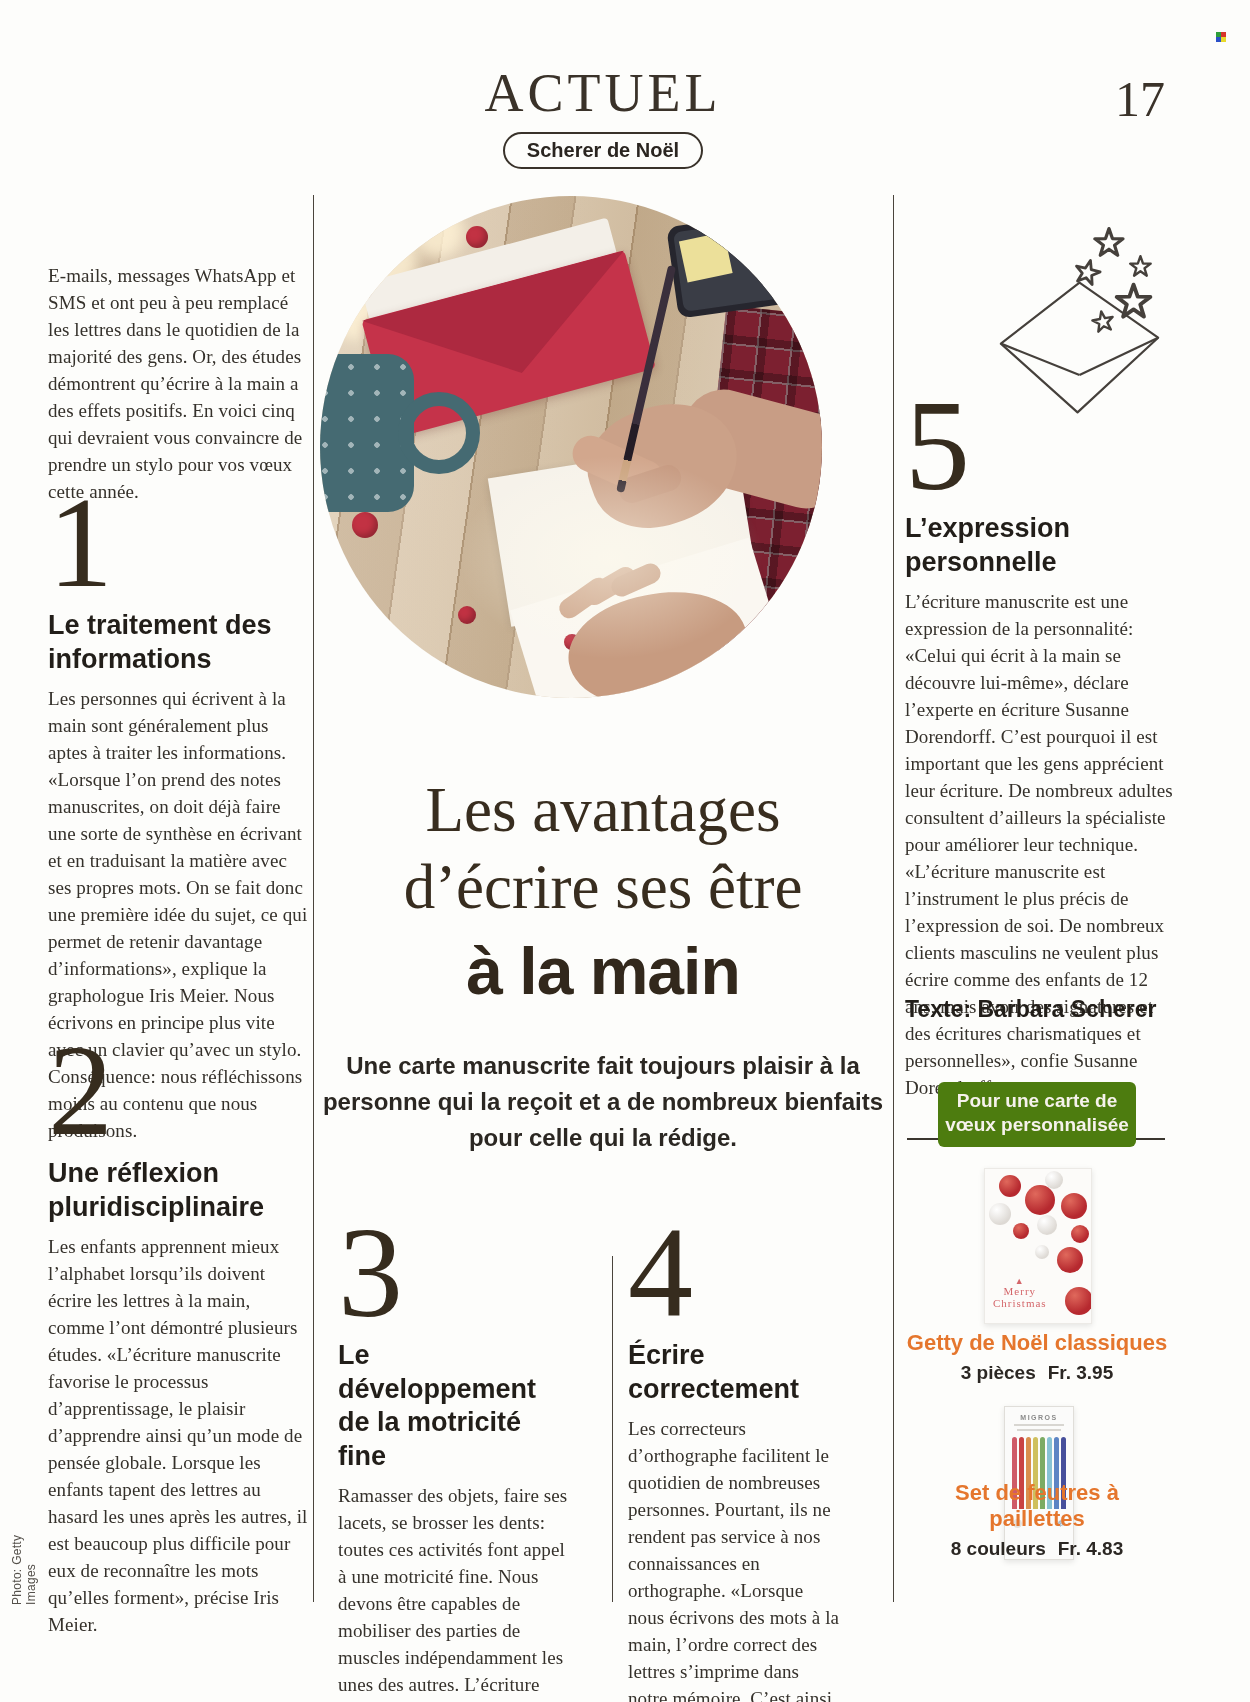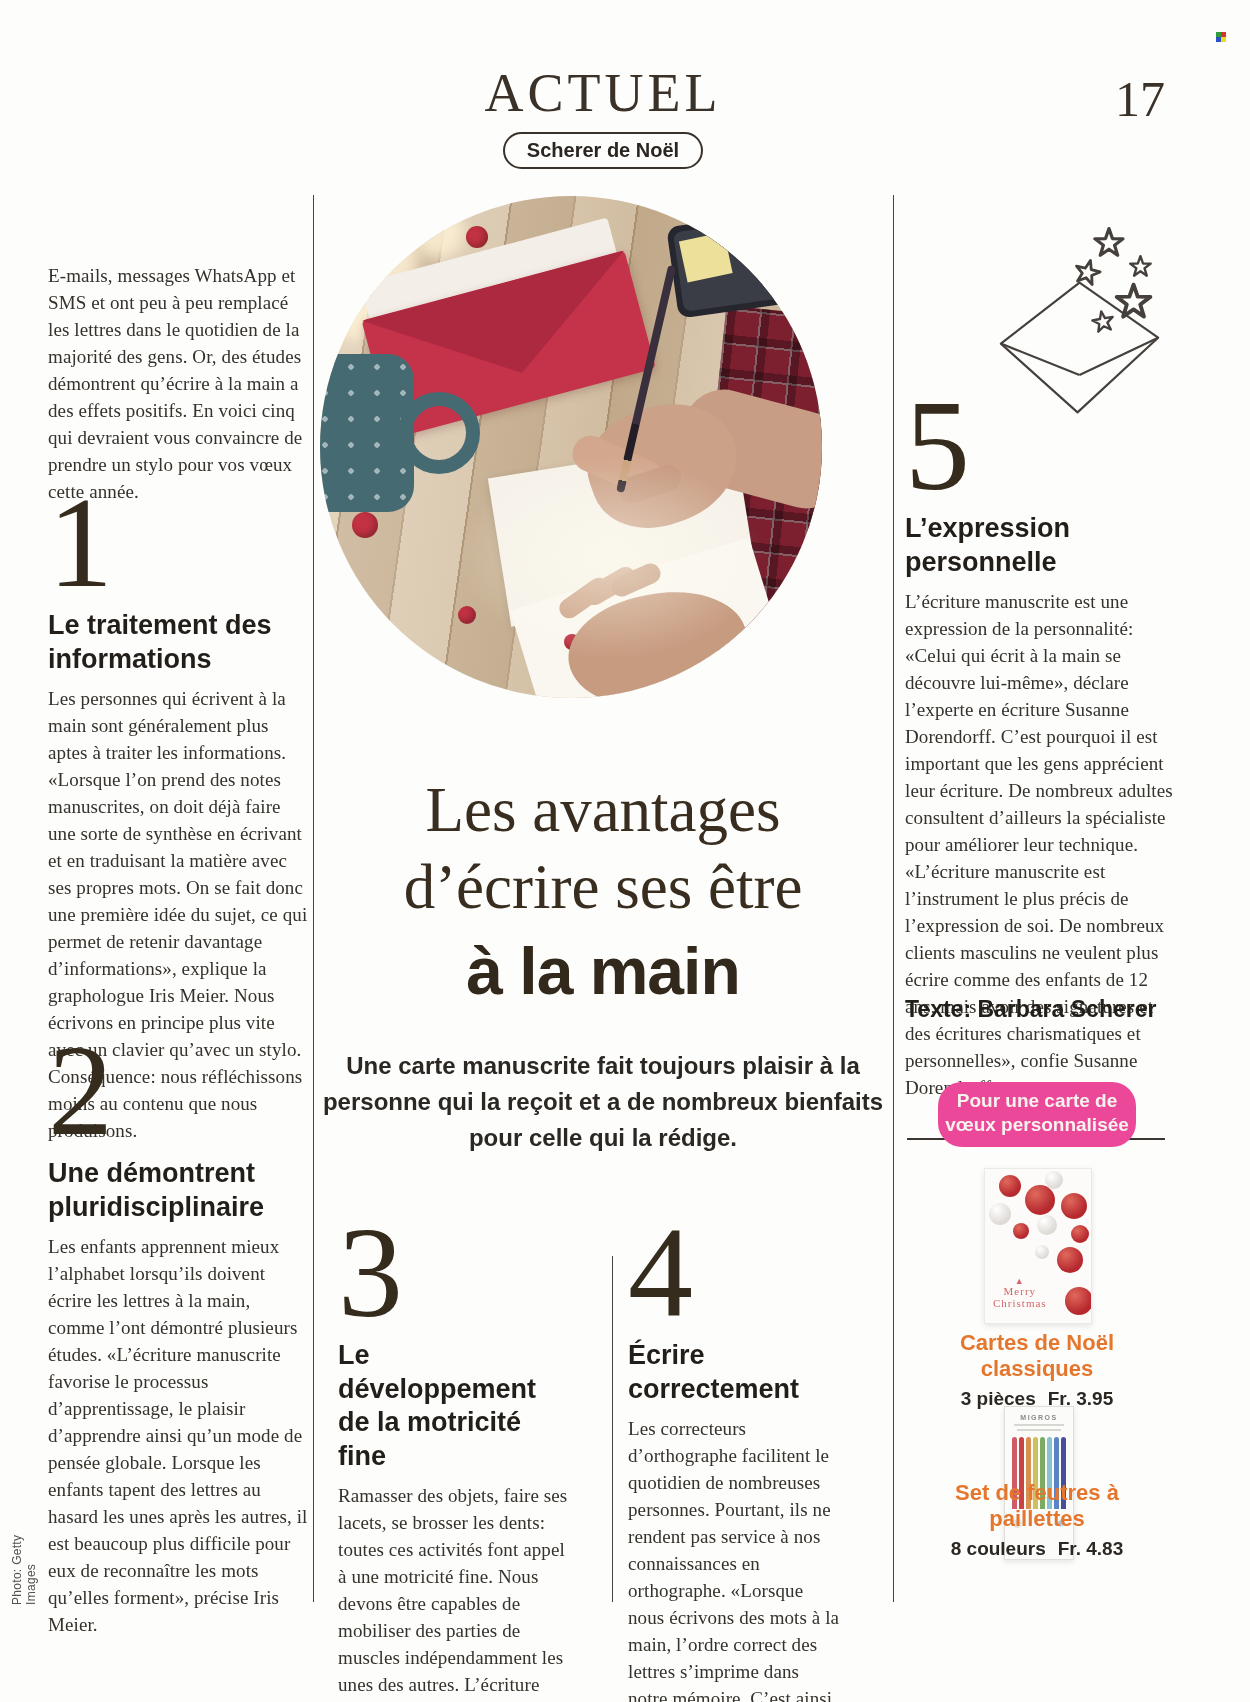--- a/index.html
+++ b/index.html
@@ -102,22 +102,22 @@
           background:linear-gradient(180deg,#3a2f3c 0 70%,#241c26 70% 86%,#caa27d 86% 95%,#2e232b 95%);}
   .pom{border-radius:50%;background:#c23243;box-shadow:inset -3px -3px 6px rgba(0,0,0,.25);}
   .p1{left:146px;top:30px;width:22px;height:22px;}
   .p2{left:32px;top:316px;width:26px;height:26px;}
   .p3{left:138px;top:410px;width:18px;height:18px;}
   .p4{left:244px;top:438px;width:16px;height:16px;}
   .p5{left:330px;top:450px;width:14px;height:14px;}
   
   .envicon{position:absolute;left:993px;top:226px;width:172px;height:190px;}
   
-  .promobox{position:absolute;left:938px;top:1082px;width:198px;height:58px;background:#ec4899;
-            border-radius:24px;color:#f6f2ec;font-weight:700;font-size:19px;line-height:24px;
+  .promobox{position:absolute;left:938px;top:1082px;width:198px;height:58px;background:#4d7c0f;
+            border-radius:6px;color:#f6f2ec;font-weight:700;font-size:19px;line-height:24px;
             text-align:center;padding-top:7px;box-sizing:content-box;z-index:2;}
   .promoline{position:absolute;left:907px;top:1138px;width:258px;height:2px;background:#3b362f;}
   .card{position:absolute;left:984px;top:1168px;width:106px;height:154px;background:#fcfbf9;
         border:1px solid #eceae6;box-shadow:0 2px 6px rgba(0,0,0,.10);overflow:hidden;}
   .card i{position:absolute;border-radius:50%;display:block;}
   .bred{background:radial-gradient(circle at 35% 30%, #e0695c, #b6292f 65%);}
   .bwhite{background:radial-gradient(circle at 35% 30%, #ffffff, #ddd9d4 70%);}
   .cardtext{position:absolute;left:8px;bottom:14px;color:#d4666a;font-family:"Liberation Serif",serif;
             font-size:11px;line-height:12px;letter-spacing:1px;text-align:center;}
   .cardtree{color:#d4666a;font-size:9px;line-height:8px;}
@@ -160,21 +160,21 @@
 
   <p class="serifbody intro">E-mails, messages WhatsApp et SMS et ont peu à peu remplacé les lettres dans le quotidien de la majorité des gens. Or, des études démontrent qu’écrire à la main a des effets positifs. En voici cinq qui devraient vous convaincre de prendre un stylo pour vos vœux cette année.</p>
 
   <div class="sec s1">
     <div class="num">1</div>
     <h3>Le traitement des informations</h3>
     <p class="serifbody">Les personnes qui écrivent à la main sont généralement plus aptes à traiter les informations. «Lorsque l’on prend des notes manuscrites, on doit déjà faire une sorte de synthèse en écrivant et en traduisant la matière avec ses propres mots. On se fait donc une première idée du sujet, ce qui permet de retenir davantage d’informations», explique la graphologue Iris Meier. Nous écrivons en principe plus vite avec un clavier qu’avec un stylo. Conséquence: nous réfléchissons moins au contenu que nous produisons.</p>
   </div>
   <div class="sec s2">
     <div class="num">2</div>
-    <h3>Une démontrent pluridisciplinaire</h3>
+    <h3>Une réflexion pluridisciplinaire</h3>
     <p class="serifbody">Les enfants apprennent mieux l’alphabet lorsqu’ils doivent écrire les lettres à la main, comme l’ont démontré plusieurs études. «L’écriture manuscrite favorise le processus d’apprentissage, le plaisir d’apprendre ainsi qu’un mode de pensée globale. Lorsque les enfants tapent des lettres au hasard les unes après les autres, il est beaucoup plus difficile pour eux de reconnaître les mots qu’elles forment», précise Iris Meier.</p>
   </div>
 
   <div class="photo">
     <div class="glow g1"></div>
     <div class="glow g2"></div>
     <div class="glow g3"></div>
     <div class="blanket"></div>
     <div class="env">
       <div class="liner"></div>
@@ -259,21 +259,21 @@
     <i class="bred" style="left:72px;top:78px;width:26px;height:26px"></i>
     <i class="bwhite" style="left:50px;top:76px;width:14px;height:14px"></i>
     <i class="bred" style="left:80px;top:118px;width:28px;height:28px"></i>
     <div class="cardtext">
       <div class="cardtree">▲</div>
       <div>Merry</div>
       <div>Christmas</div>
     </div>
   </div>
   <div class="caption cap1">
-    <p class="pname">Cartes de Noël classiques</p>
+    <p class="pname">Getty de Noël classiques</p>
     <div class="pdetail">
       <span>3 pièces</span><span class="price">Fr. 3.95</span>
     </div>
   </div>
 
   <div class="pens">
     <div class="brand">MIGROS</div>
     <div class="bar"></div>
     <div class="bar" style="margin-left:12px;margin-right:12px"></div>
     <div class="penrow">

